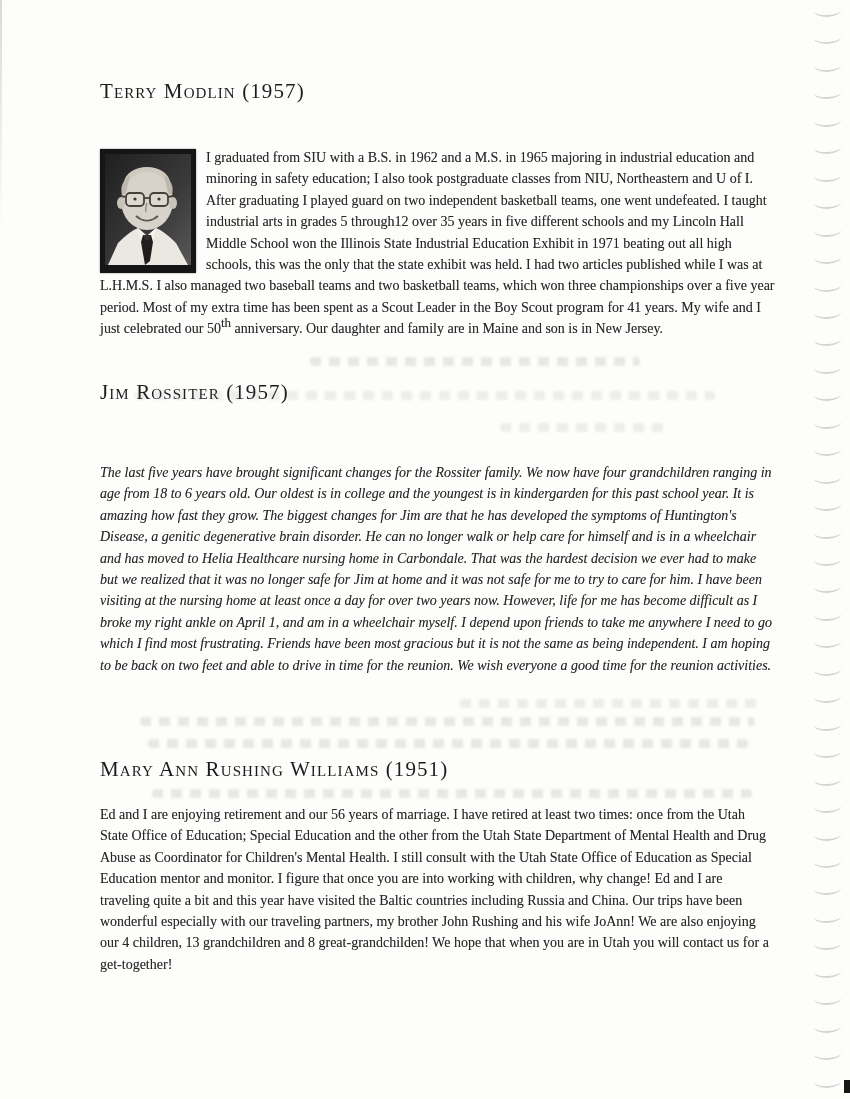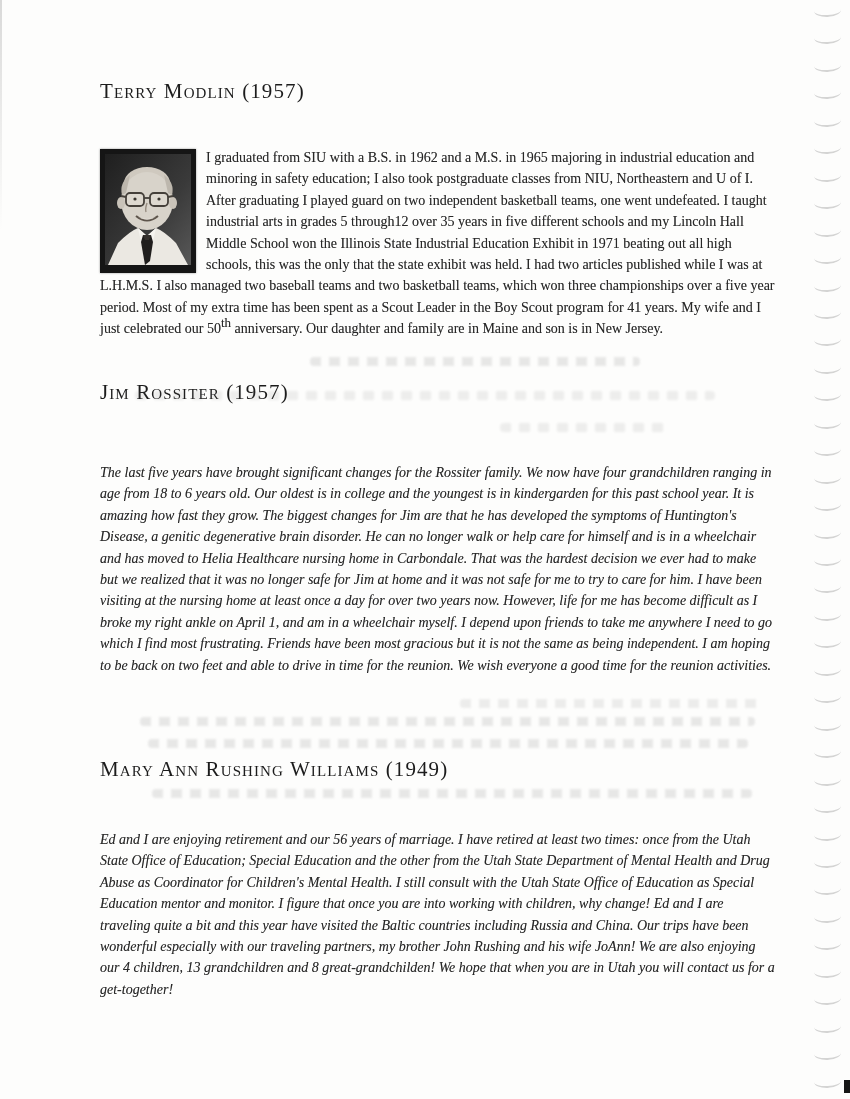--- a/index.html
+++ b/index.html
@@ -33,21 +33,21 @@
     line-height:21.4px;
     text-align:left;
     color:#282828;
     text-shadow:0 0 0.4px rgba(45,45,45,0.4);
   }
   .h-terry { top:79px; }
   .p-terry { top:147px; }
   .h-jim   { top:380px; }
   .p-jim   { top:462px;font-style:italic; }
   .h-mary  { top:757px; }
-  .p-mary  { top:829px;font-style:italic; }
+  .p-mary  { top:804px; }
 
   .photo-frame {
     float:left;
     width:96px; height:124px;
     margin:2px 10px 0 0;
     box-shadow:0 0 2px rgba(0,0,0,0.4);
   }
   sup.ordinal { font-size:13px; line-height:0; vertical-align:super; }
 
   
@@ -123,21 +123,21 @@
         <path d="M56,79 L47,87 L52,97 Z" fill="#f5f3ef"></path>
         <path d="M43,86 L51,86 L53,93 L50,112 L45,116 L41,93 Z" fill="#201e1d"></path>
         <path d="M43,86 L51,86 L49,91 L45,91 Z" fill="#34302d"></path>
       </svg>
     </span><span>I graduated from SIU with a B.S. in 1962 and a M.S. in 1965 majoring in industrial education and minoring in safety education; I also took postgraduate classes from NIU, Northeastern and U of I. After graduating I played guard on two independent basketball teams, one went undefeated.  I taught industrial arts in grades 5 through12 over 35 years in five different schools and my Lincoln Hall Middle School won the Illinois State Industrial Education Exhibit in 1971 beating out all high schools, this was the only that the state exhibit was held.  I had two articles published while I was at L.H.M.S. I also managed two baseball teams and two basketball teams, which won three championships over a five year period.  Most of my extra time has been spent  as a Scout Leader in the Boy Scout program for 41 years. My wife and I just celebrated our 50</span><sup class="ordinal">th</sup><span> anniversary.  Our daughter and family are in Maine and son is in New Jersey.</span>
   </p>
 
   <h2 class="heading h-jim">Jim Rossiter (1957)</h2>
   <p class="para p-jim">The last five years have brought significant changes for the Rossiter family. We now have four grandchildren ranging in age from 18 to 6 years old. Our oldest is in college and the youngest is in kindergarden for this past school year. It is amazing how fast they grow. The biggest changes for Jim are that he has developed the symptoms of Huntington's Disease, a genitic degenerative brain disorder. He can no longer walk or help care for himself and is in a wheelchair and has moved to Helia Healthcare nursing home in Carbondale. That was the hardest decision we ever had to make but we realized that it was no longer safe for Jim at home and it was not safe for me to try to care for him. I have been visiting at the nursing home at least once a day for over two years now. However, life for me has become difficult as I broke my right ankle on April 1, and am in a wheelchair myself. I depend upon friends to take me anywhere I need to go which I find most frustrating. Friends have been most gracious but it is not the same as being independent. I am hoping to be back on two feet and able to drive in time for the reunion. We wish everyone a good time for the reunion activities.</p>
 
-  <h2 class="heading h-mary">Mary Ann Rushing Williams (1949)</h2>
+  <h2 class="heading h-mary">Mary Ann Rushing Williams (1951)</h2>
   <p class="para p-mary">Ed and I are enjoying retirement and our 56 years of marriage. I have retired at least two times: once from the Utah State Office of Education; Special Education and the other from the Utah State Department of Mental Health and Drug Abuse as Coordinator for Children's Mental Health. I still consult with the Utah State Office of Education as Special Education mentor and monitor. I figure that once you are into working with children, why change! Ed and I are traveling quite a bit and this year have visited the Baltic countries including Russia and China. Our trips have been wonderful especially with our traveling partners, my brother John Rushing and his wife JoAnn! We are also enjoying our 4 children, 13 grandchildren and 8 great-grandchilden! We hope that when you are in Utah you will contact us for a get-together!</p>
 
   <div class="smudge" style="left:310px; top:357px; width:330px;"></div>
   <div class="smudge" style="left:135px; top:391px; width:580px; opacity:0.10;"></div>
   <div class="smudge" style="left:500px; top:423px; width:170px; opacity:0.10;"></div>
   <div class="smudge" style="left:460px; top:699px; width:300px; opacity:0.11;"></div>
   <div class="smudge" style="left:140px; top:717px; width:615px;"></div>
   <div class="smudge" style="left:148px; top:739px; width:600px;"></div>
   <div class="smudge" style="left:152px; top:789px; width:600px;"></div>
 

